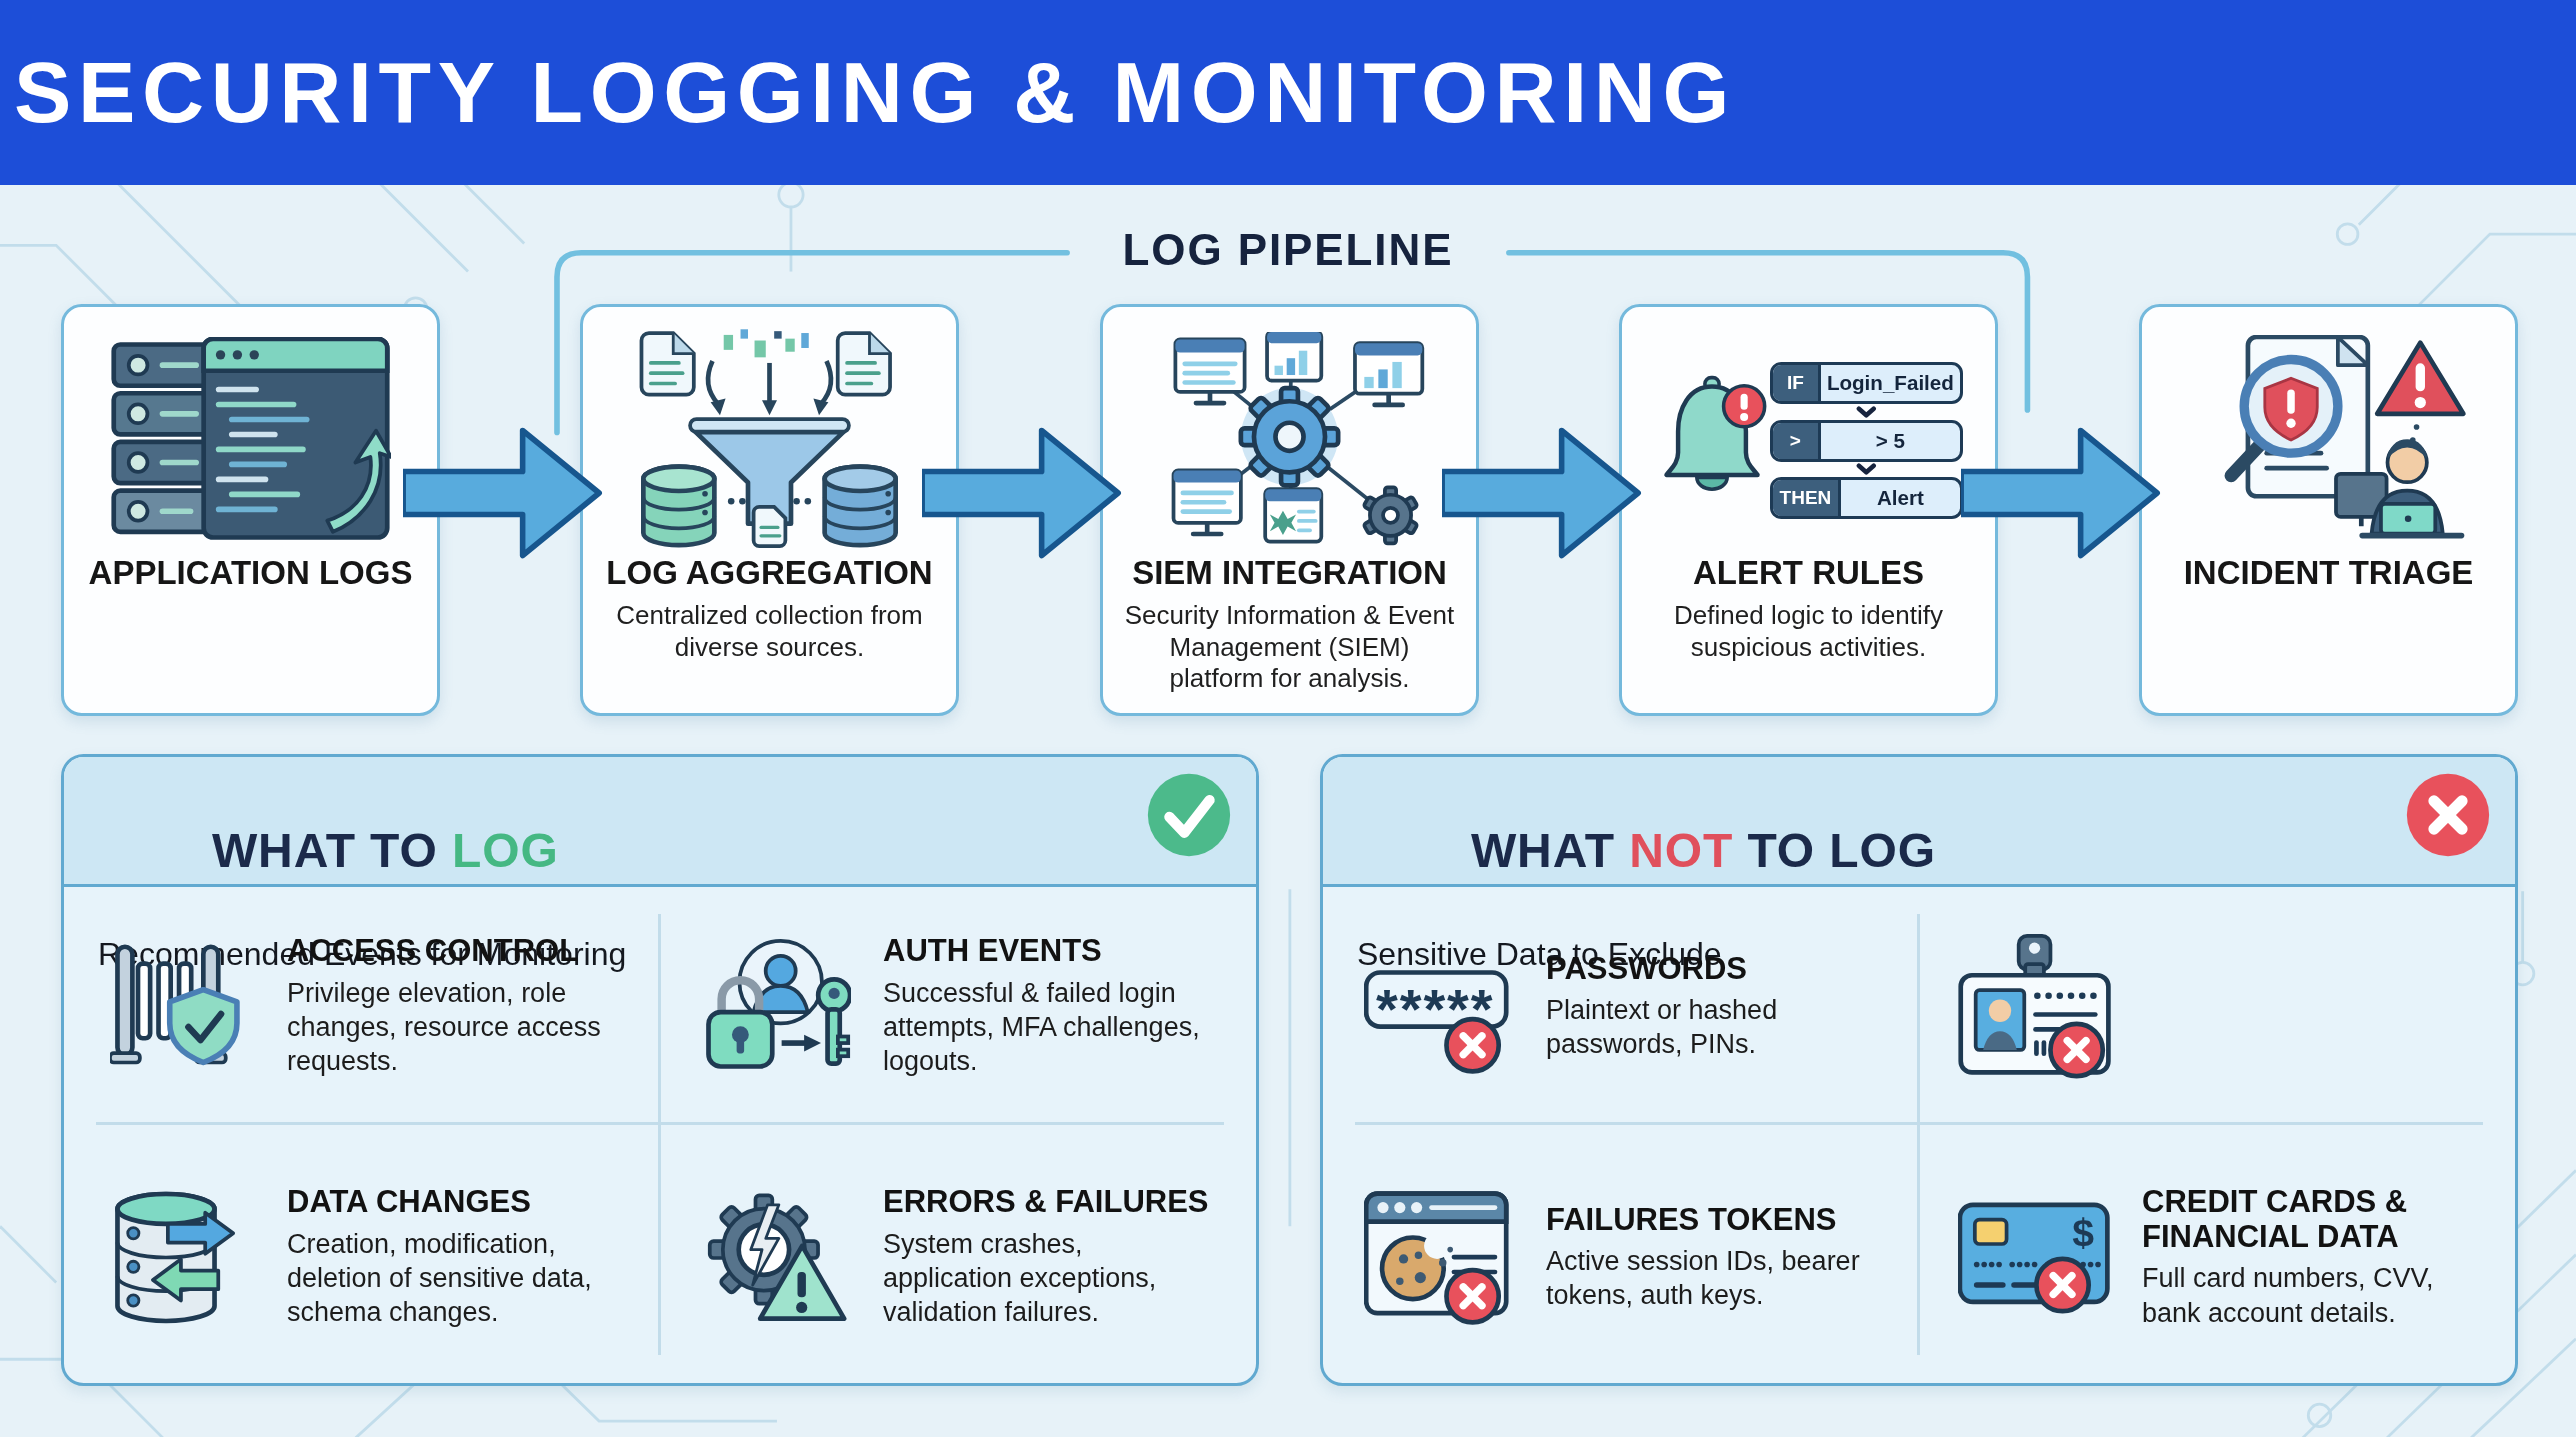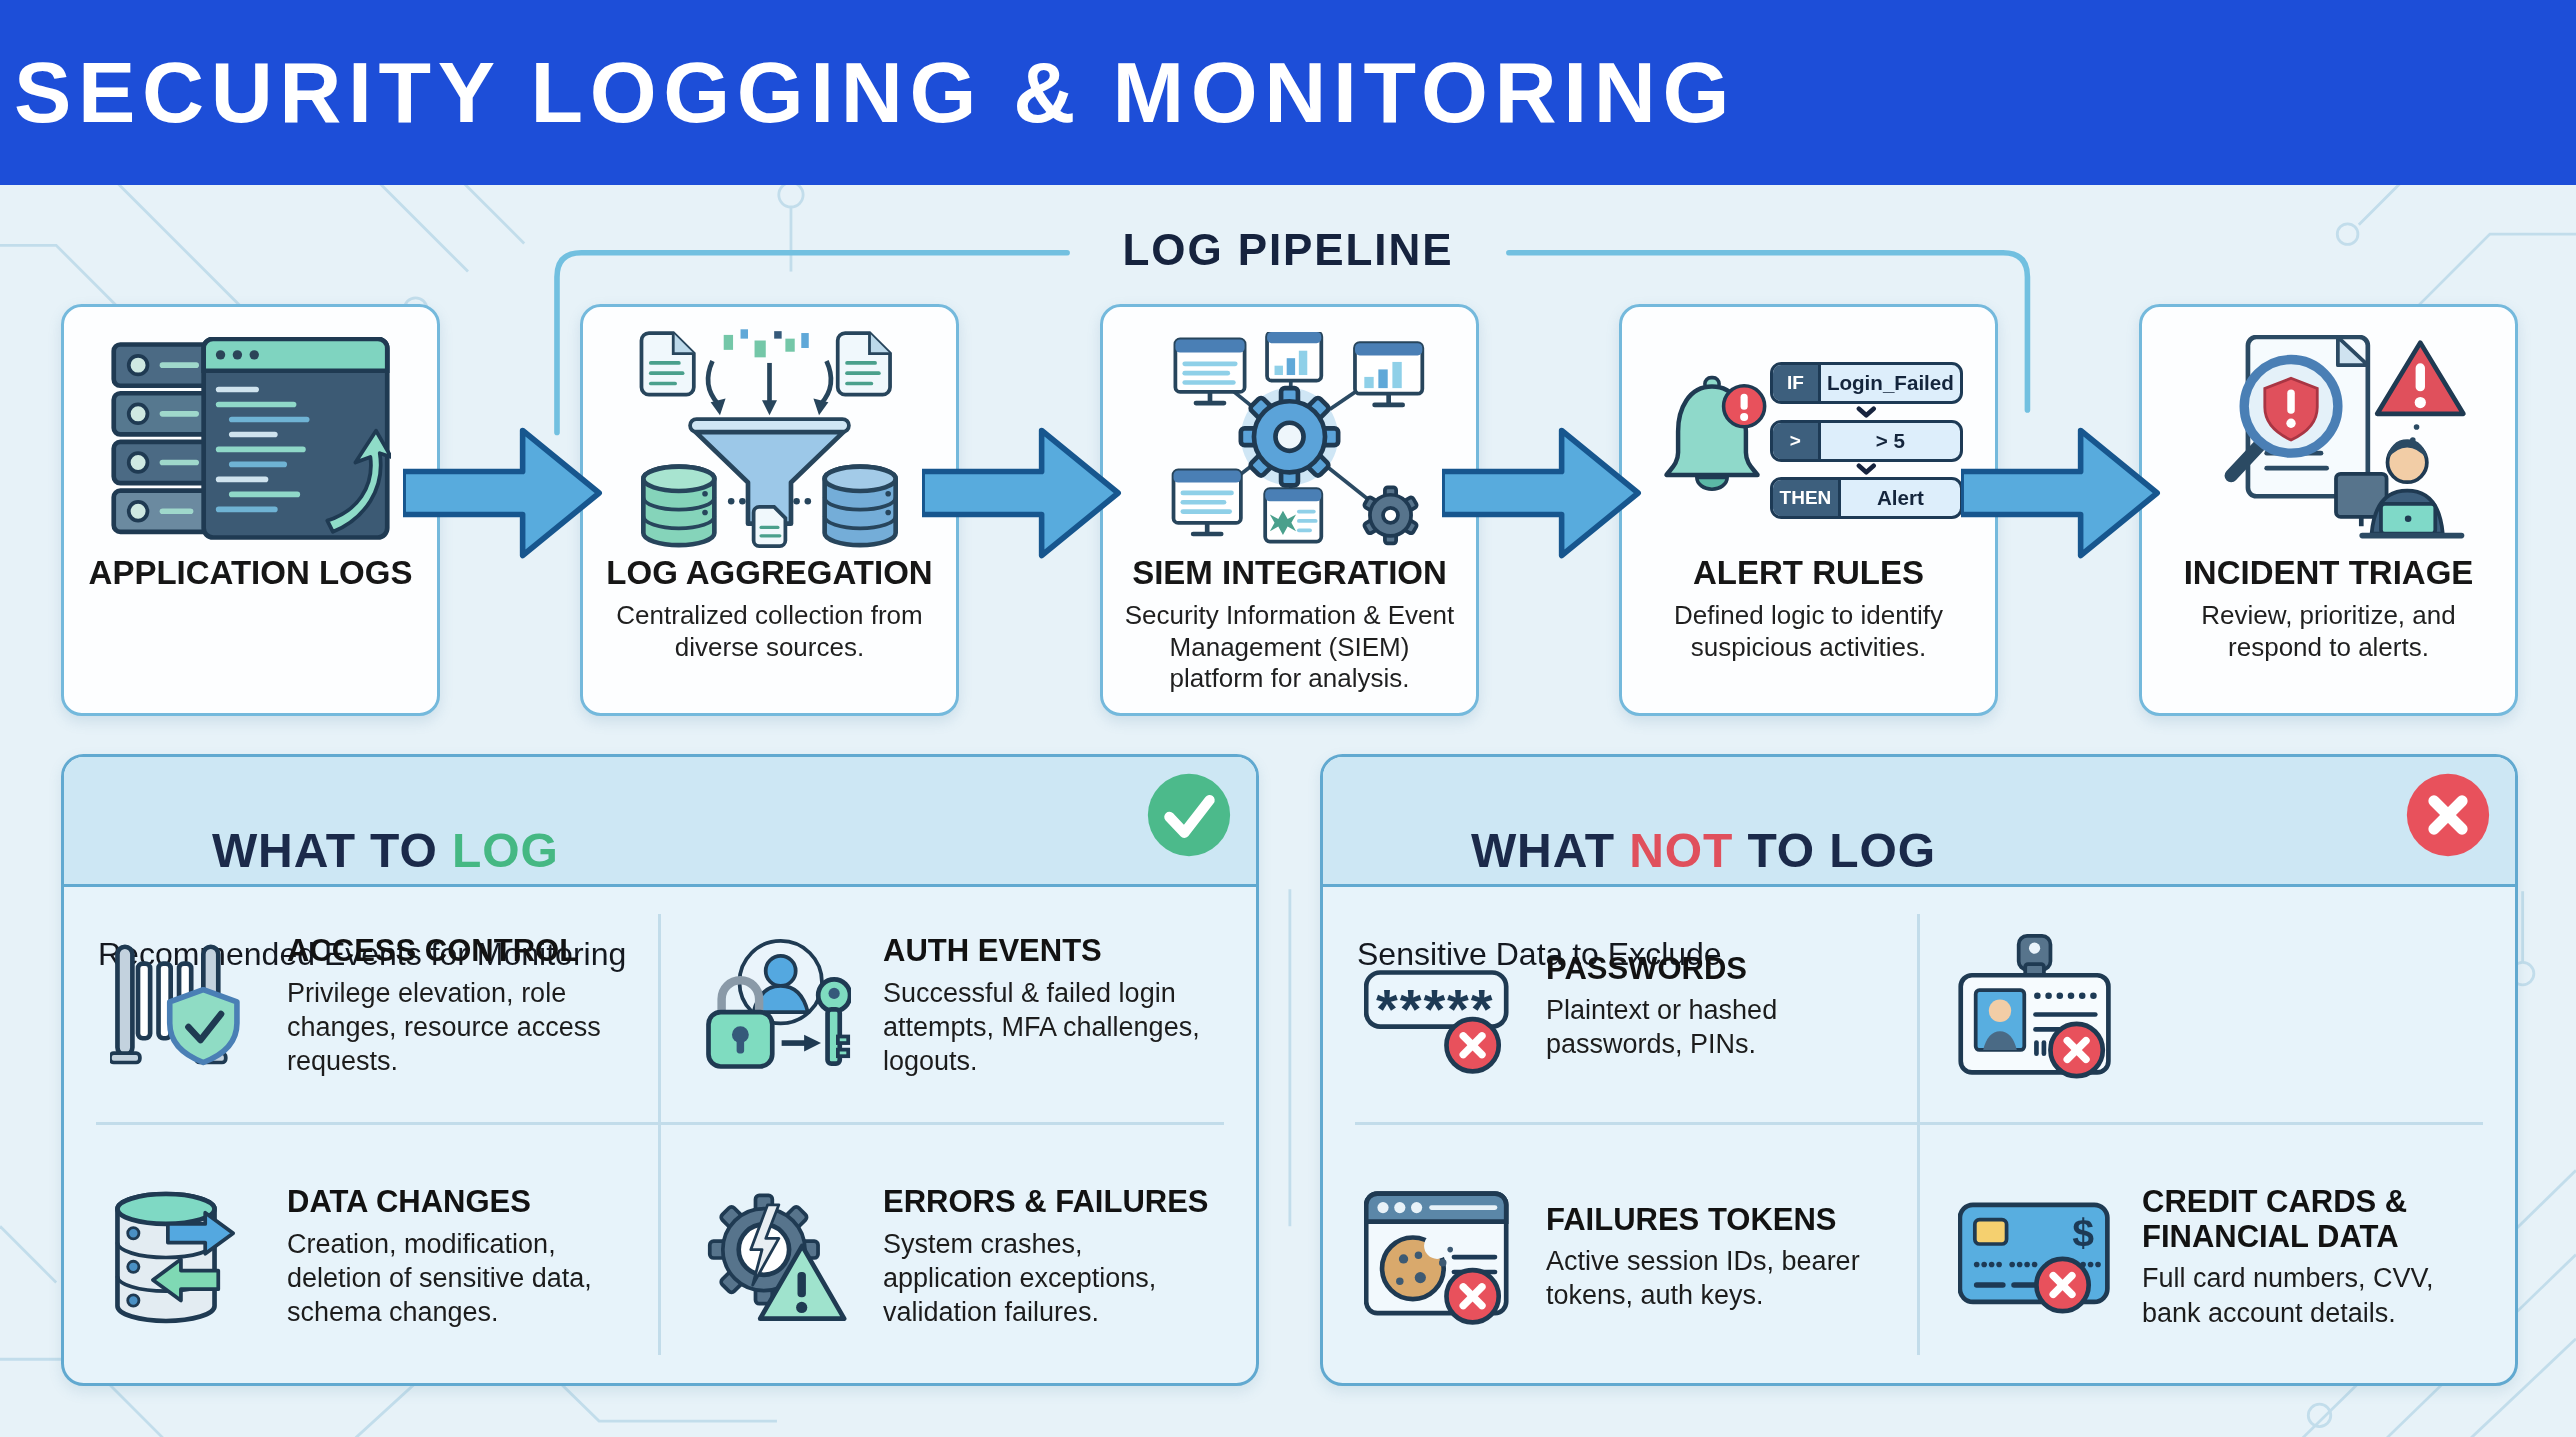--- a/index.html
+++ b/index.html
@@ -417,21 +417,20 @@
         </g>
         <path d="M196,212 q4,-46 38,-46 q34,0 38,46 z" fill="#3d5f7d" stroke="#1f3a52" stroke-width="4"></path>
         <circle cx="234" cy="136" r="21" fill="#f2cda6" stroke="#1f3a52" stroke-width="4"></circle>
         <path d="M213,132 a21,21 0 0 1 42,0 q-10,-12 -21,-12 q-11,0 -21,12 z" fill="#2b4a63"></path>
         <rect x="206" y="180" width="58" height="32" rx="4" fill="#7fd9c8" stroke="#1f3a52" stroke-width="4"></rect>
         <circle cx="235" cy="196" r="3.5" fill="#1f3a52"></circle>
         <line x1="186" y1="214" x2="292" y2="214" stroke="#2b4a63" stroke-width="6" stroke-linecap="round"></line>
       </svg>
     </div>
     <div class="step-title">INCIDENT TRIAGE</div>
-    <div class="step-desc">Review, prioritize, and respond to alerts.</div>
   </div>
 
   <div class="panel" style="left:61px">
     <div class="panel-header">
       <div class="panel-title">
         <span>WHAT TO </span><span class="hl-green">LOG</span>
       </div>
       <div class="panel-sub">Recommended Events for Monitoring</div>
       <svg class="panel-badge" width="86" height="86" viewBox="0 0 92 92">
         <circle cx="46" cy="46" r="44" fill="#4cba8b"></circle>

